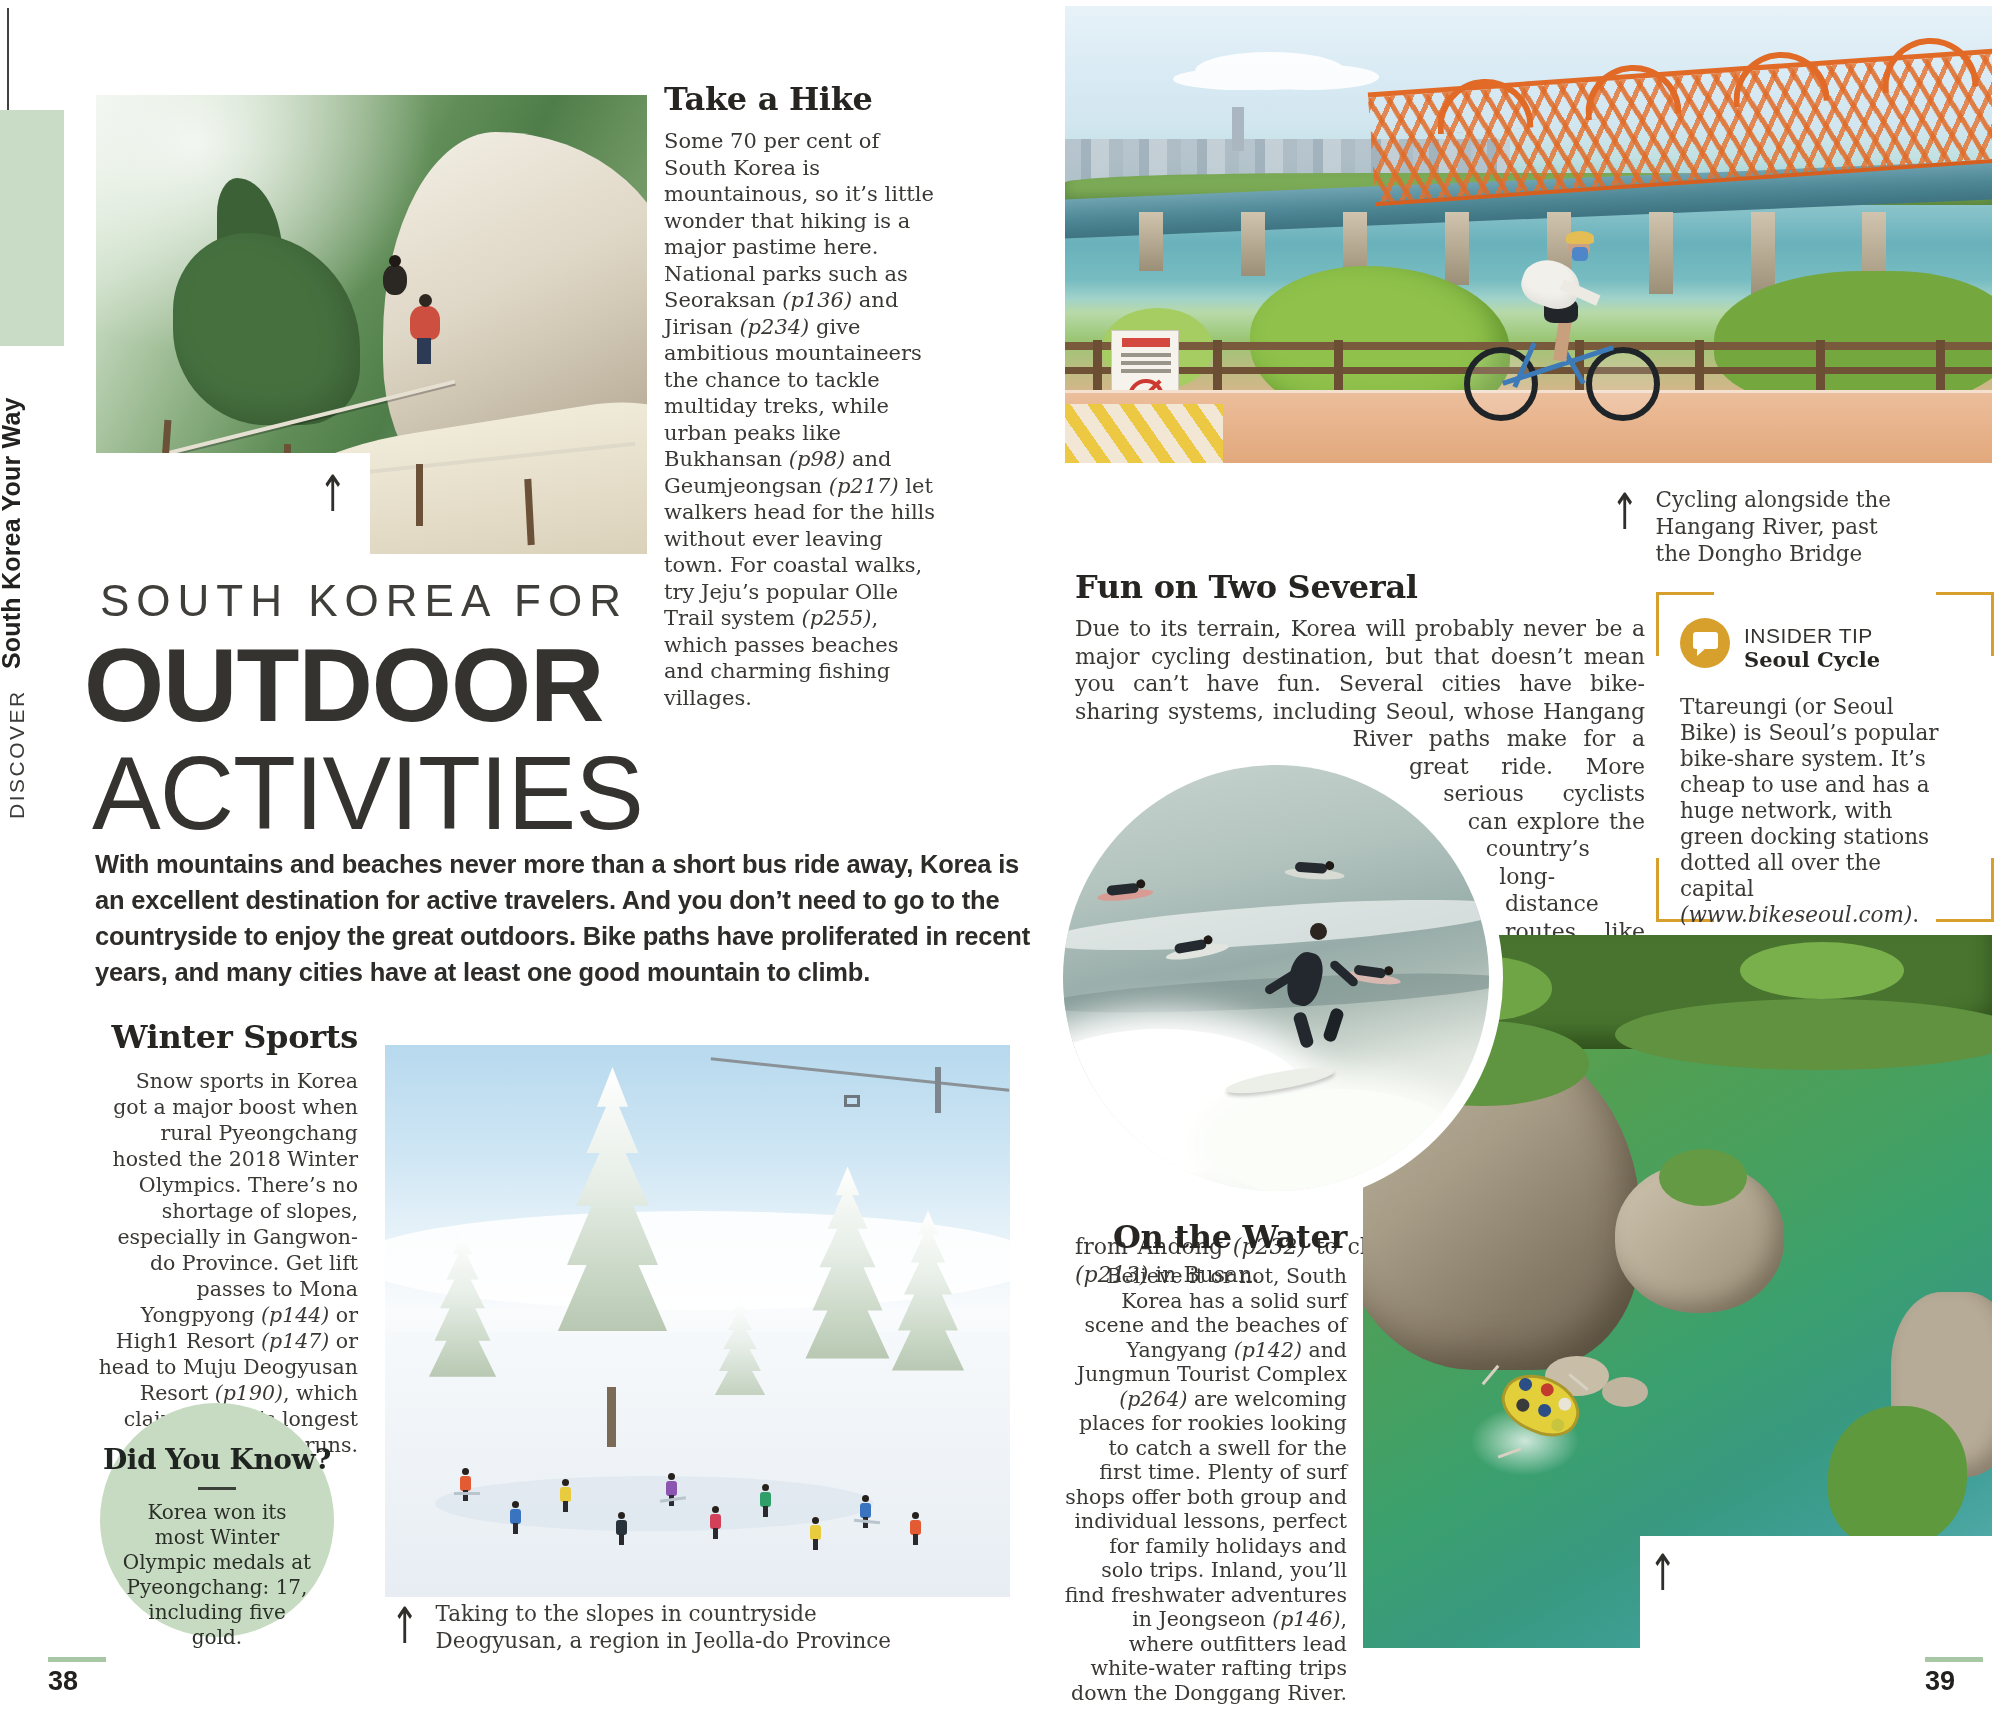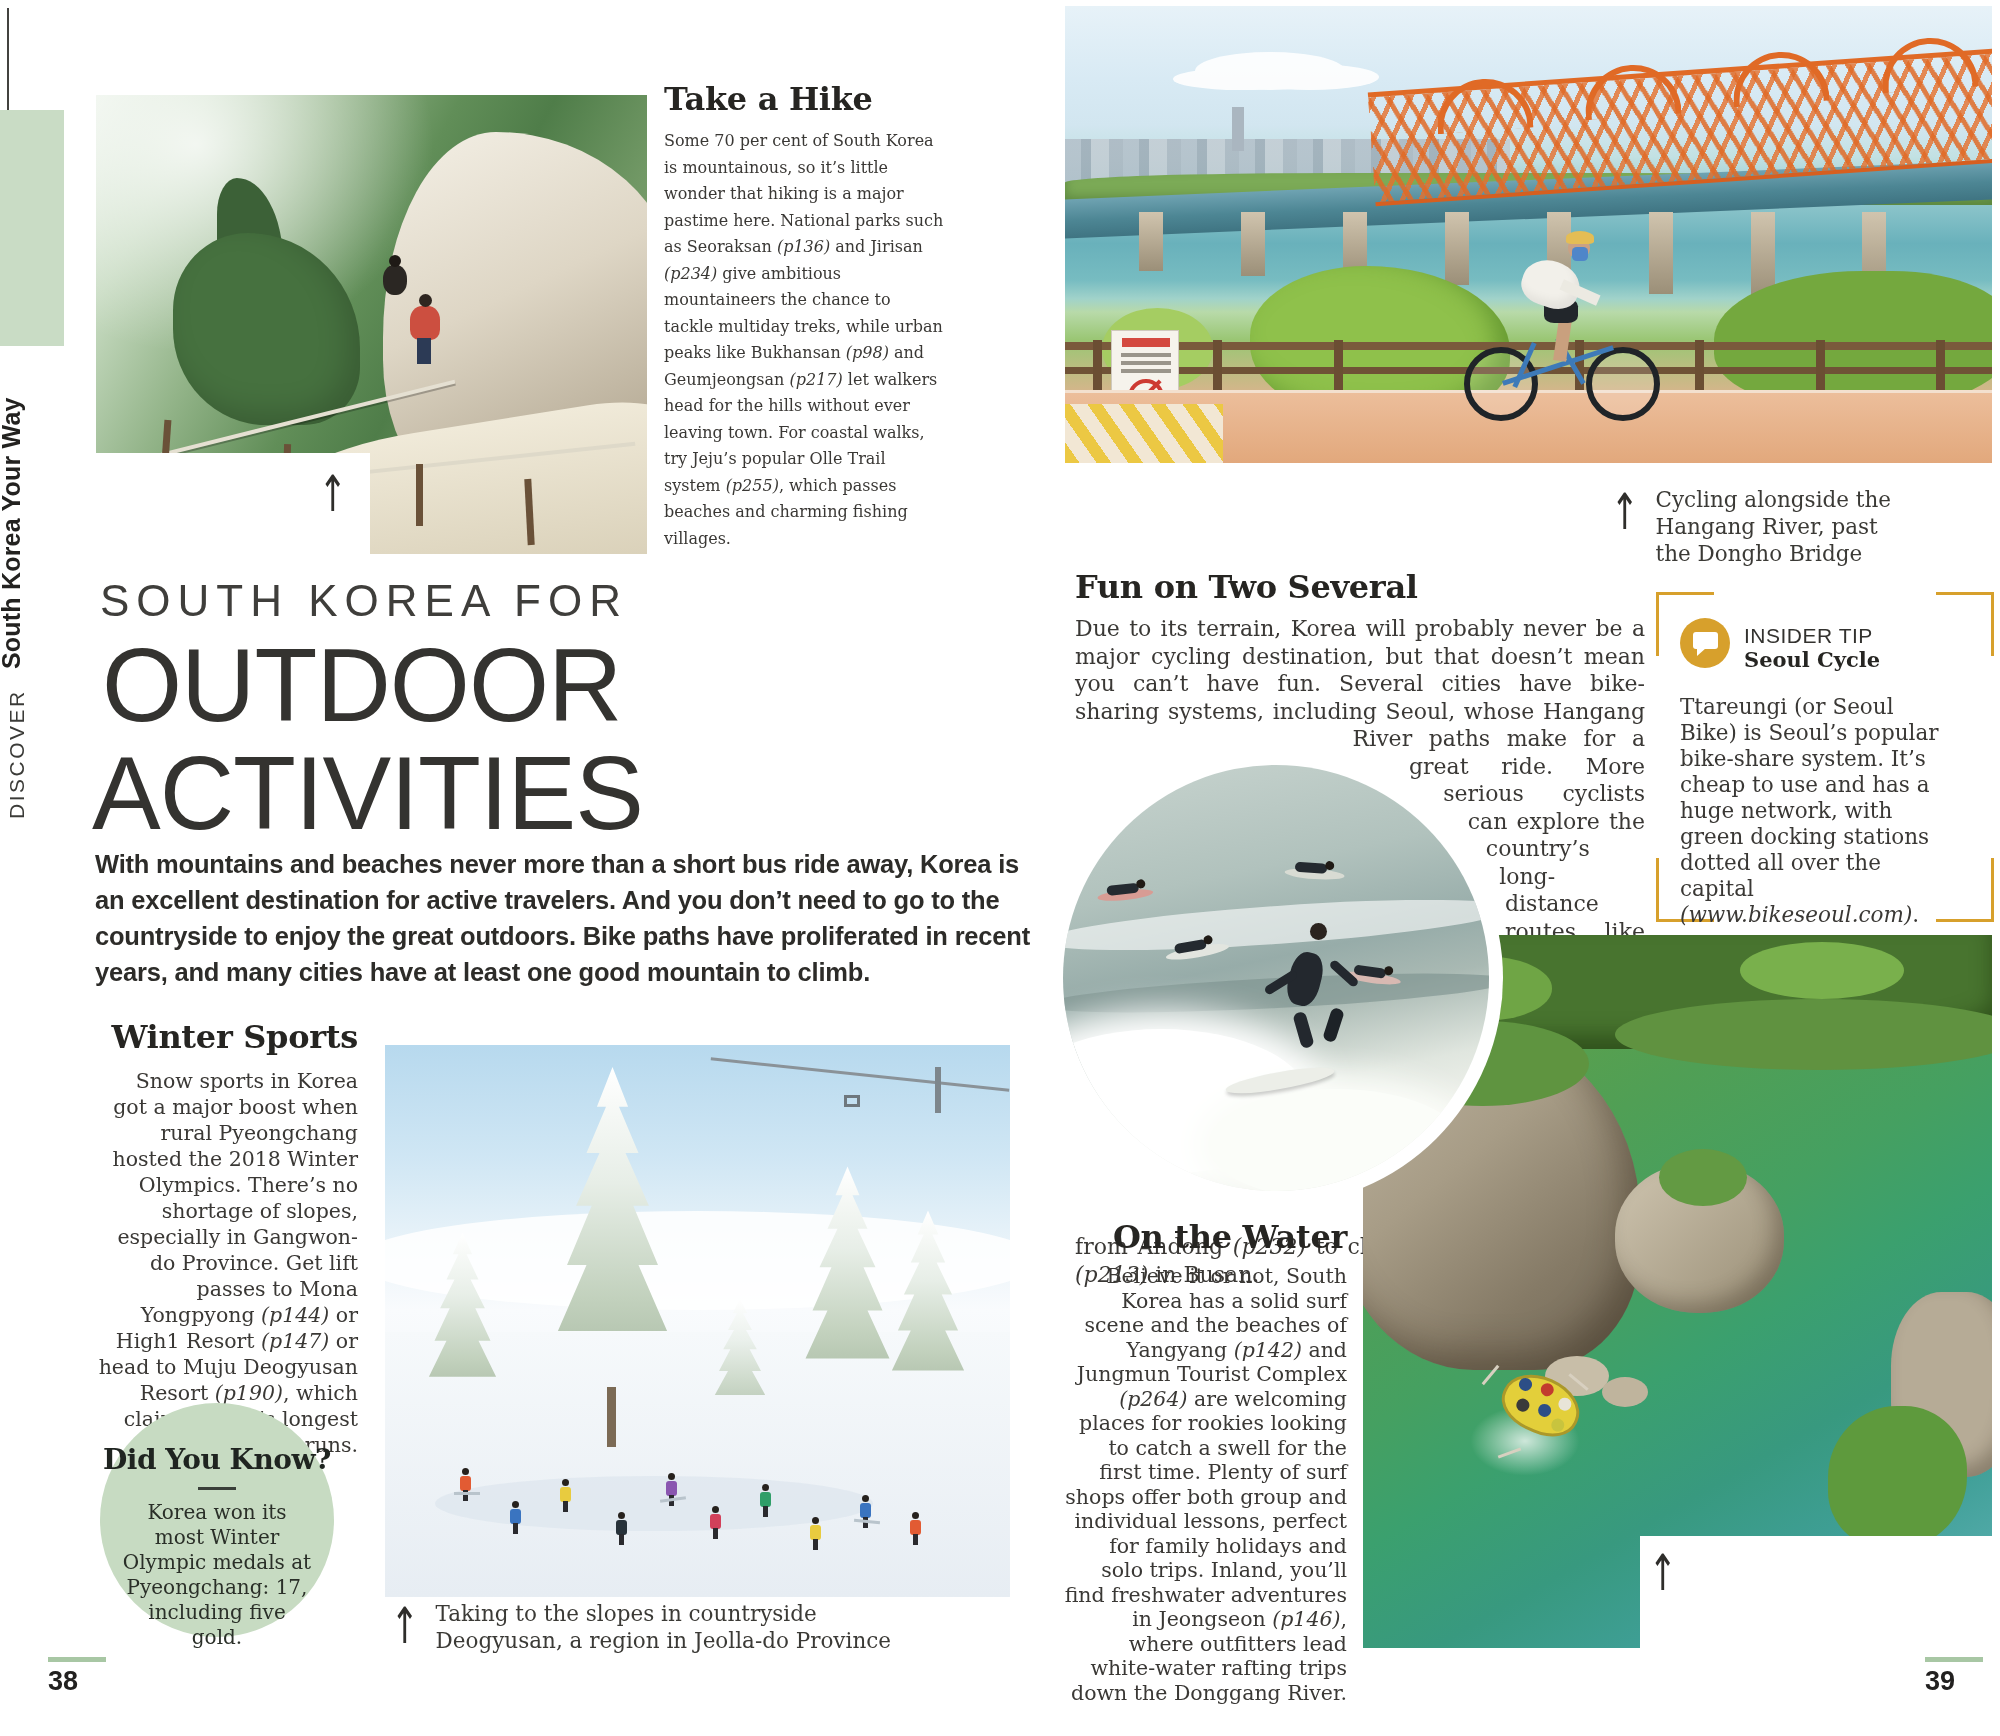--- a/index.html
+++ b/index.html
@@ -15,32 +15,32 @@
 
   
   .edge-line { left:7px; top:8px; width:2px; height:104px; background:#43423f; }
   .green-tab { left:0; top:110px; width:64px; height:236px; background:#c9dcc5; }
   .vert { position:absolute; white-space:nowrap; transform:rotate(-90deg); transform-origin:0 100%; font-family:"Liberation Sans", sans-serif; }
   .v-title { left:26px; top:640px; font-weight:700; font-size:25px; color:#232220; letter-spacing:.2px; }
   .v-eyebrow { left:29px; top:795px; font-weight:400; font-size:21px; color:#3b3b38; letter-spacing:2.5px; }
 
   
   .h-slab { font-family:"DejaVu Serif", serif; font-weight:700; font-size:32px; color:#262522; letter-spacing:-.3px; }
-  .body-slab { font-family:"DejaVu Serif", serif; font-size:16px; line-height:26.5px; color:#3a3835; }
+  .body-slab { font-family:"DejaVu Serif", serif; font-size:21px; line-height:26.5px; color:#3a3835; }
   .body-slab i { font-style:italic; }
   .caption { font-family:"DejaVu Serif", serif; font-size:21.5px; line-height:27px; color:#3b3a36; }
   .caption i { font-style:italic; }
   .up-arrow { font-family:"DejaVu Sans", sans-serif; font-size:40px; color:#2f2e2b; line-height:1; transform:scaleY(1.25) scaleX(.85); transform-origin:top center; }
 
   .col-take { left:664px; top:80px; width:280px; }
   .col-take .h-slab { margin-bottom:10px; }
 
   .kicker { left:100px; top:576px; font-family:"Liberation Sans", sans-serif; font-weight:300; font-size:44px; letter-spacing:7px; color:#3f3e3b; }
   .title-big { font-family:"Liberation Sans", sans-serif; font-weight:300; font-size:103px; letter-spacing:-1px; color:#343330; line-height:104px; }
-  .t1 { left:102px; top:634px; }
+  .t1 { left:84px; top:634px;font-weight:bold; }
   .t2 { left:92px; top:742px; }
   .intro { left:95px; top:846px; width:940px; font-family:"Liberation Sans", sans-serif; font-weight:700; font-size:25.5px; line-height:36px; letter-spacing:-.2px; color:#2d2c29; }
 
   .col-winter { left:96px; top:1018px; width:262px; text-align:right; }
   .col-winter .h-slab { margin-bottom:12px; }
   .col-winter .body-slab { font-size:20.5px; line-height:26px; }
 
   
   .dyk { left:100px; top:1403px; width:234px; height:234px; border-radius:50%; background:#c7dbc2; text-align:center; padding-top:40px; }
   .dyk-head { font-family:"DejaVu Serif", serif; font-weight:700; font-size:28px; letter-spacing:-.5px; color:#1f2420; }

